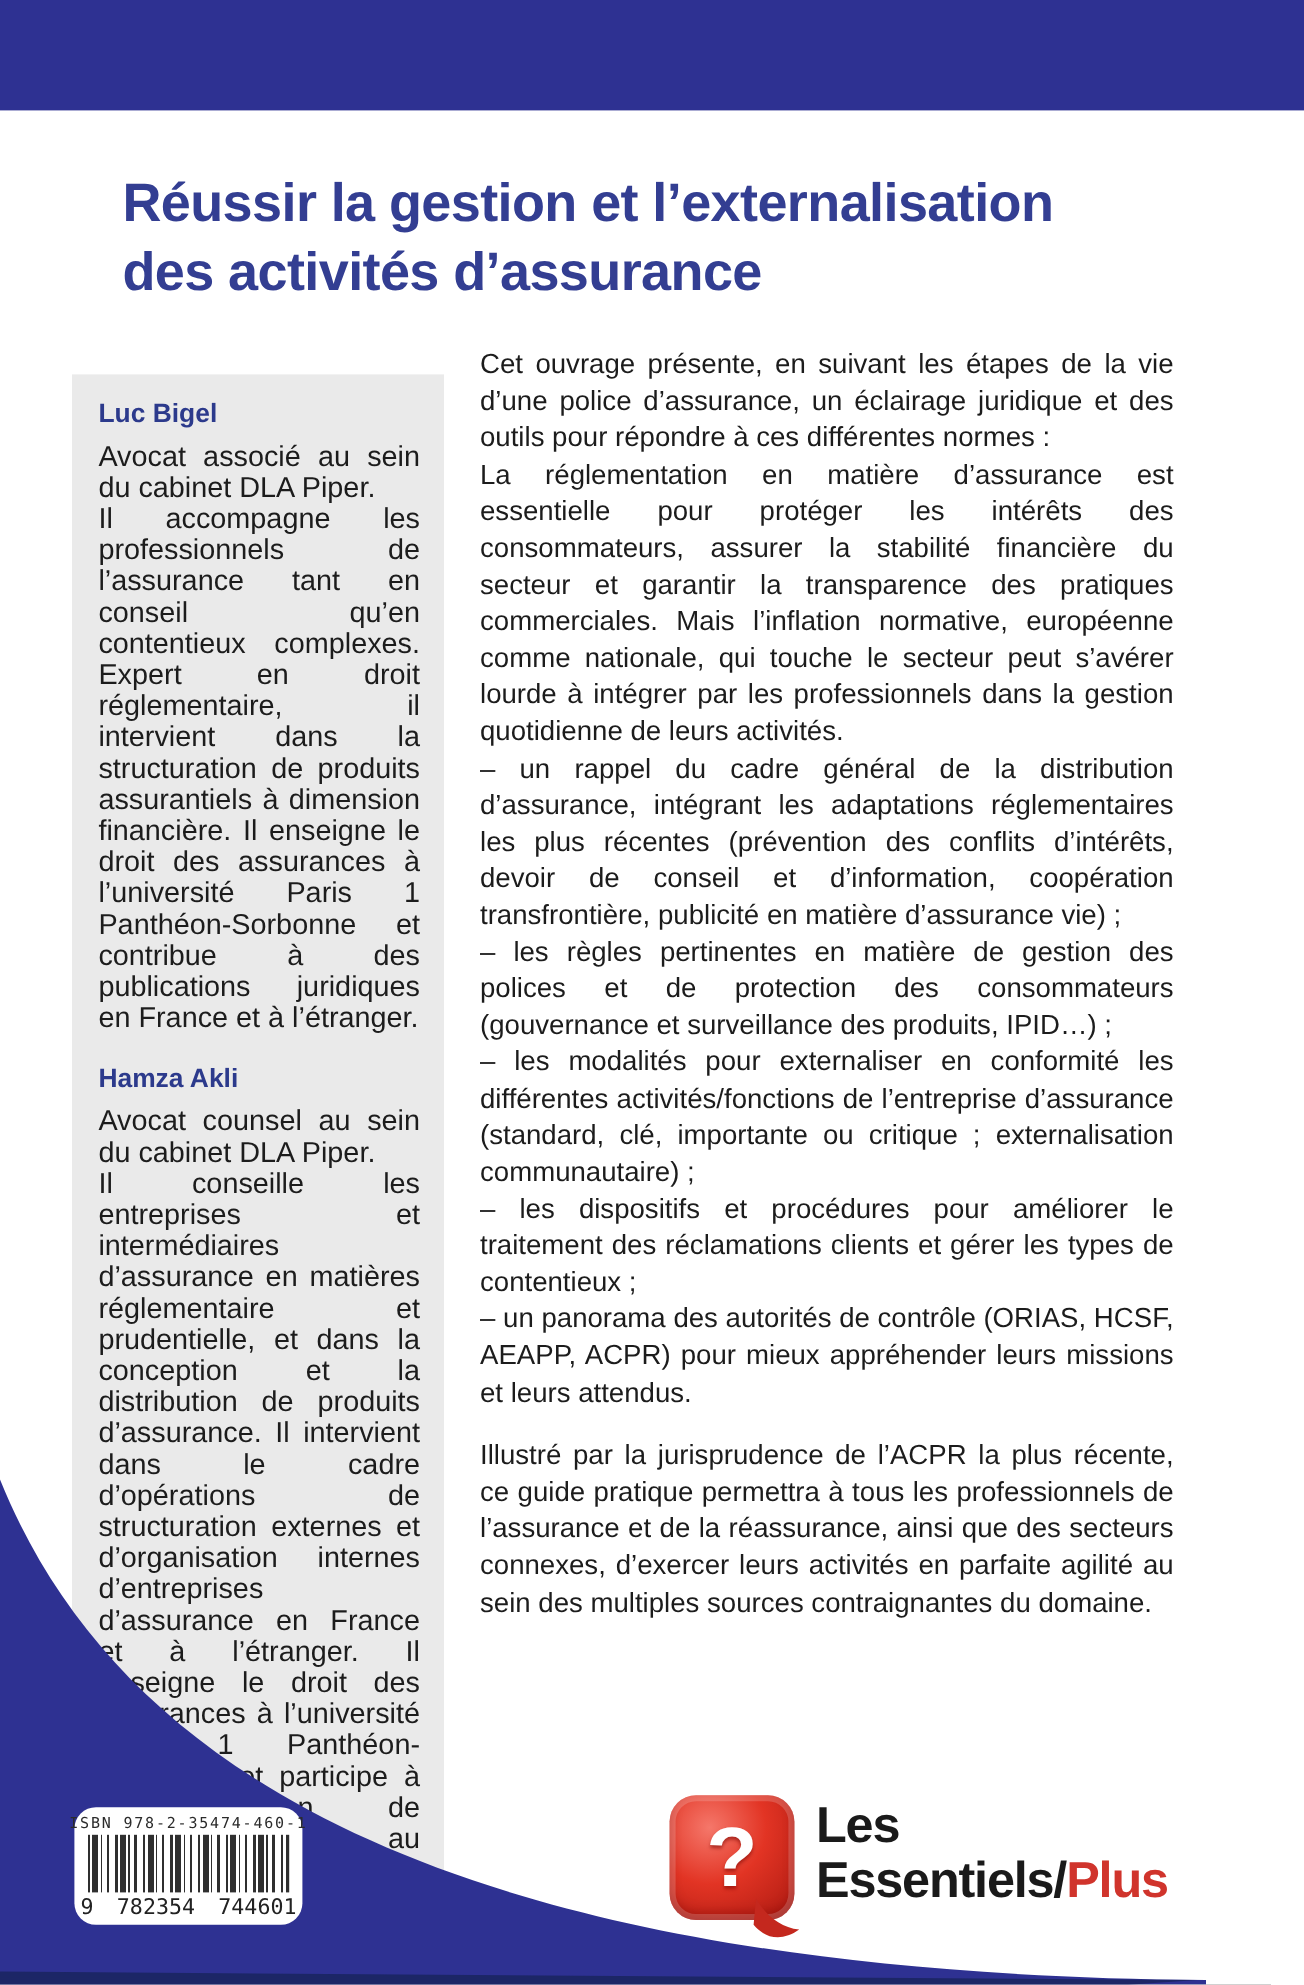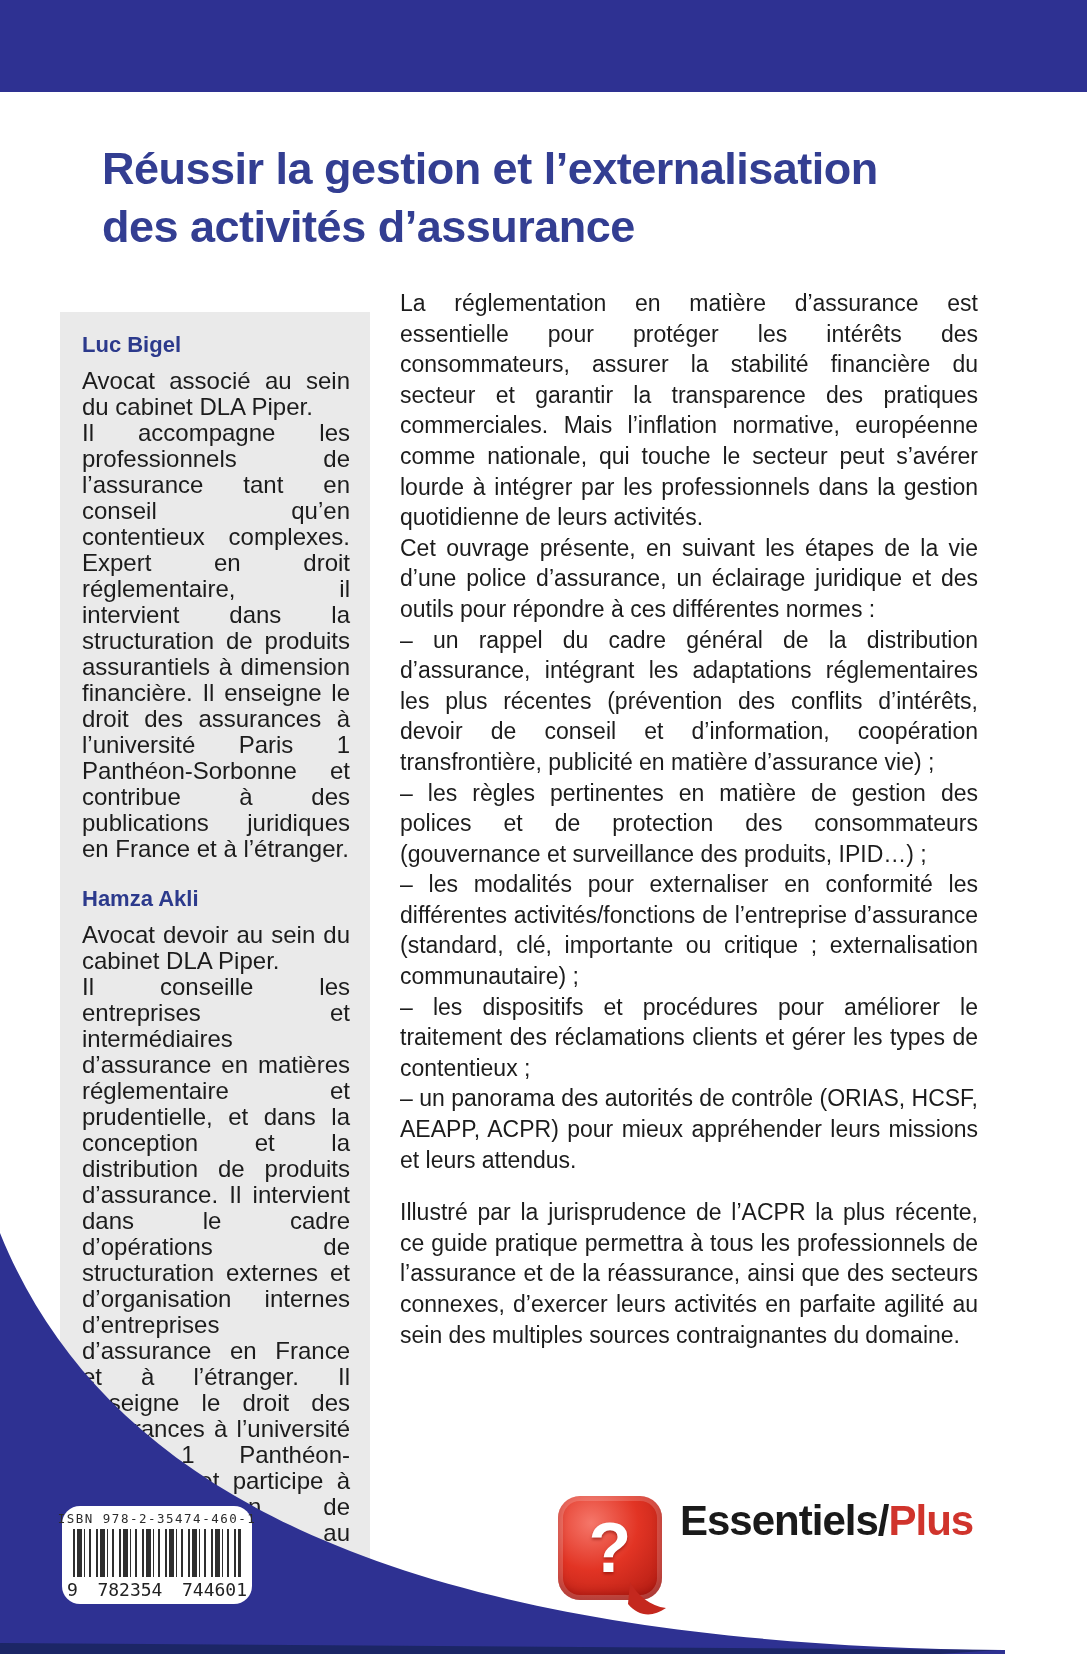--- a/index.html
+++ b/index.html
@@ -120,28 +120,28 @@
   </h1>
 
   <aside class="sidebar">
     <div class="author">
       <h2>Luc Bigel</h2>
       <p>Avocat associé au sein du cabinet DLA Piper.</p>
       <p>Il accompagne les professionnels de l’assurance tant en conseil qu’en contentieux complexes. Expert en droit réglementaire, il intervient dans la structuration de produits assurantiels à dimension financière. Il enseigne le droit des assurances à l’université Paris 1 Panthéon-Sorbonne et contribue à des publications juridiques en France et à l’étranger.</p>
     </div>
     <div class="author">
       <h2>Hamza Akli</h2>
-      <p>Avocat devoir au sein du cabinet DLA Piper.</p>
+      <p>Avocat counsel au sein du cabinet DLA Piper.</p>
       <p>Il conseille les entreprises et intermédiaires d’assurance en matières réglementaire et prudentielle, et dans la conception et la distribution de produits d’assurance. Il intervient dans le cadre d’opérations de structuration externes et d’organisation internes d’entreprises d’assurance en France et à l’étranger. Il enseigne le droit des assurances à l’université Paris 1 Panthéon-Sorbonne et participe à la rédaction de nombreux articles au sein de revues spécialisées.</p>
     </div>
   </aside>
 
   <main class="description">
+    <p>Cet ouvrage présente, en suivant les étapes de la vie d’une police d’assurance, un éclairage juridique et des outils pour répondre à ces différentes normes :</p>
     <p>La réglementation en matière d’assurance est essentielle pour protéger les intérêts des consommateurs, assurer la stabilité financière du secteur et garantir la transparence des pratiques commerciales. Mais l’inflation normative, européenne comme nationale, qui touche le secteur peut s’avérer lourde à intégrer par les professionnels dans la gestion quotidienne de leurs activités.</p>
-    <p>Cet ouvrage présente, en suivant les étapes de la vie d’une police d’assurance, un éclairage juridique et des outils pour répondre à ces différentes normes :</p>
     <p>– un rappel du cadre général de la distribution d’assurance, intégrant les adaptations réglementaires les plus récentes (prévention des conflits d’intérêts, devoir de conseil et d’information, coopération transfrontière, publicité en matière d’assurance vie) ;</p>
     <p>– les règles pertinentes en matière de gestion des polices et de protection des consommateurs (gouvernance et surveillance des produits, IPID…) ;</p>
     <p>– les modalités pour externaliser en conformité les différentes activités/fonctions de l’entreprise d’assurance (standard, clé, importante ou critique ; externalisation communautaire) ;</p>
     <p>– les dispositifs et procédures pour améliorer le traitement des réclamations clients et gérer les types de contentieux ;</p>
     <p>– un panorama des autorités de contrôle (ORIAS, HCSF, AEAPP, ACPR) pour mieux appréhender leurs missions et leurs attendus.</p>
     <p class="spaced">Illustré par la jurisprudence de l’ACPR la plus récente, ce guide pratique permettra à tous les professionnels de l’assurance et de la réassurance, ainsi que des secteurs connexes, d’exercer leurs activités en parfaite agilité au sein des multiples sources contraignantes du domaine.</p>
   </main>
 
   <svg class="swoosh" width="1087" height="1654" viewBox="0 0 1087 1654" xmlns="http://www.w3.org/2000/svg">
     <path d="M0,1233 C100,1480 380,1645 1005,1650 L1005,1654 L0,1654 Z" fill="#2e3192"></path>
@@ -159,17 +159,18 @@
   </div>
 
   <div class="logo">
     <div class="logo-icon">
       <span class="qm">?</span>
       <svg width="46" height="40" viewBox="0 0 46 40">
         <path d="M6,0 C14,14 26,24 42,26 C28,36 14,34 4,22 Z" fill="#c4281e"></path>
       </svg>
     </div>
     <div class="logo-text">
+      <div>Les</div>
       <div><span>Essentiels/</span><span class="red">Plus</span></div>
     </div>
   </div>
 
 </div>
 
 </body></html>

